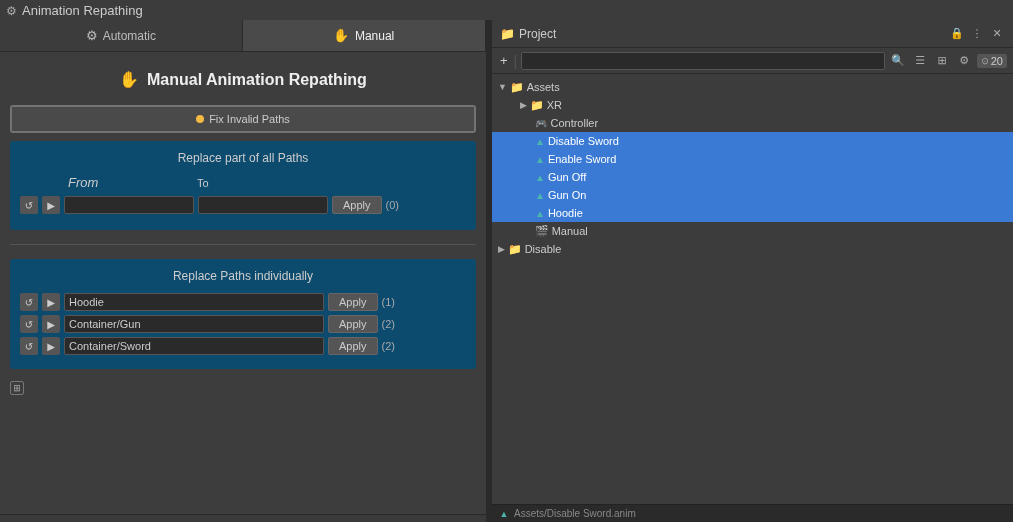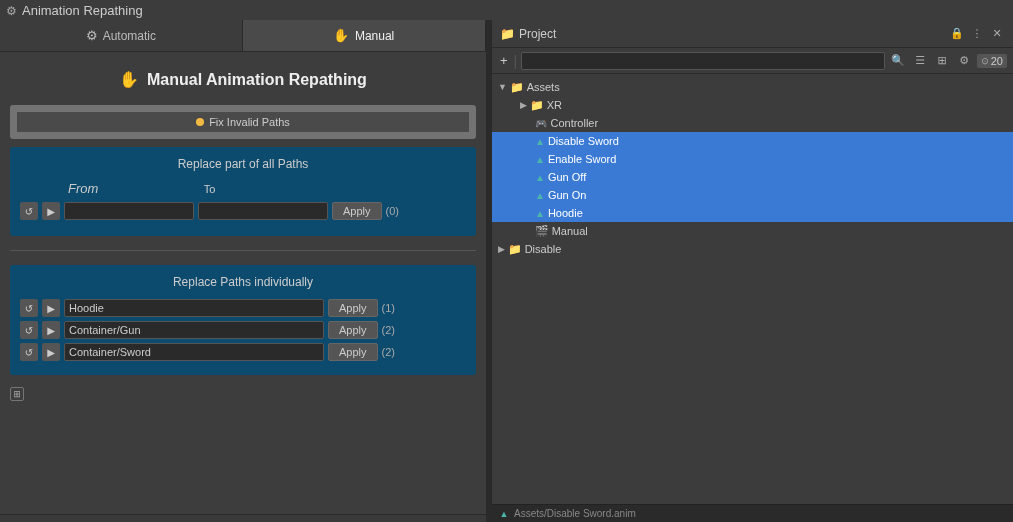--- a/index.html
+++ b/index.html
@@ -96,24 +96,24 @@
       gap: 8px;
       font-size: 16px;
       font-weight: bold;
       color: #eee;
       padding: 8px 0;
     }
 
     
     .sub-tab-bar {
       display: flex;
-      border: 7px solid #737373;
+      border: 2px solid #737373;
       border-radius: 3px;
       overflow: hidden;
-      height: 34px;
+      height: 28px;
     }
     .sub-tab {
       flex: 1;
       display: flex;
       align-items: center;
       justify-content: center;
       gap: 5px;
       cursor: pointer;
       font-size: 11px;
       color: #ccc;
@@ -431,21 +431,21 @@
         </div>
       </div>
 
       <div class="section">
         <div class="section-title">Replace part of all Paths</div>
 
         <div class="replace-row">
           <div style="width:22px"></div>
           <div style="width:18px"></div>
           <span class="from-label">From</span>
-          <span class="to-label" style="margin-left: 80px; text-align: center;">To</span>
+          <span class="to-label" style="margin-left: 80px;">To</span>
         </div>
 
         <div class="replace-row">
           <button class="icon-btn" title="Refresh">↺</button>
           <button class="icon-btn" title="Play">▶</button>
           <input type="text" class="input-field from-input" value="" style="">
           <input type="text" class="input-field to-input" value="" style="">
           <button class="apply-btn">Apply</button>
           <span class="count-badge">(0)</span>
         </div>

